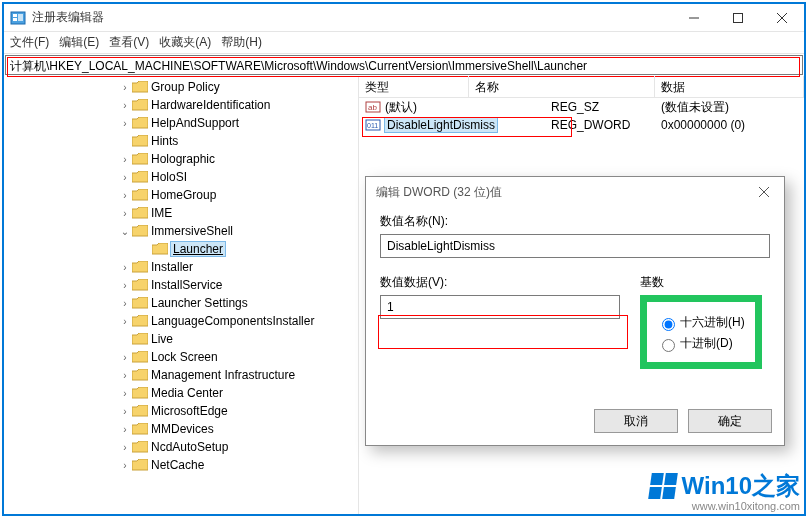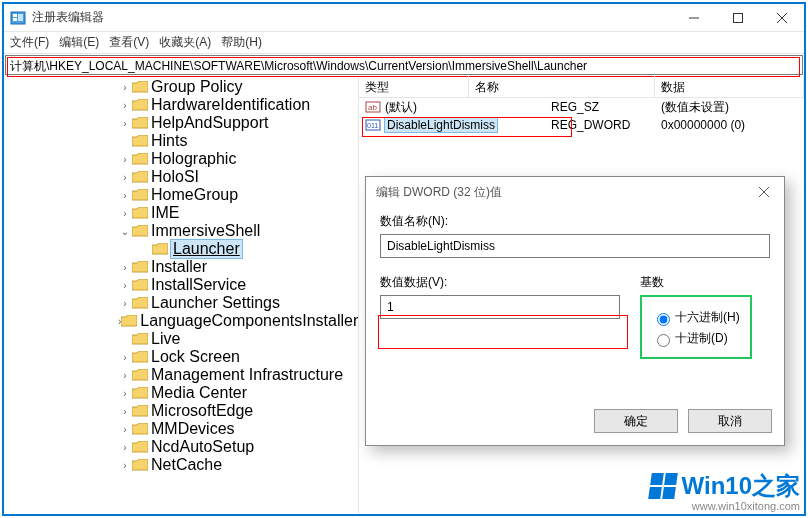--- a/index.html
+++ b/index.html
@@ -14,21 +14,21 @@
   .menubar { height:22px; display:flex; align-items:center; padding-left:6px; border-bottom:1px solid #e5e5e5; }
   .menuitem { margin-right:10px; font-size:12px; color:#333; }
   .addr { height:20px; border:1px solid #7a7a7a; margin:1px; line-height:20px; padding:0 4px; font-size:12px; overflow:hidden; white-space:nowrap; }
   .addr-red { position:absolute; left:3px; top:53px; width:793px; height:20px; border:1.5px solid red; pointer-events:none; }
   .body { flex:1; display:flex; overflow:hidden; }
   .tree { width:355px; border-right:1px solid #e5e5e5; overflow:hidden; padding-top:2px; padding-left:4px; }
   .tnode { position:relative; height:18px; display:flex; align-items:center; white-space:nowrap; }
   .chev { width:14px; text-align:center; color:#666; font-size:10px; display:inline-block; }
   .folder { width:16px; height:13px; display:inline-block; margin-right:3px; }
   .folder svg { display:block; }
-  .tnode .label { font-size:16px; }
+  .tnode .label { font-size:12px; }
   .tnode.sel .label { background:#cce6f7; outline:1px solid #7cb9e8; padding:0 2px;text-decoration:underline; }
   .right { flex:1; position:relative; }
   .cols { height:22px; border-bottom:1px solid #e5e5e5; display:flex; align-items:center; }
   .col { padding-left:6px; font-size:12px; border-right:1px solid #e5e5e5; height:22px; line-height:22px; }
   .row { height:18px; display:flex; align-items:center; }
   .row .c { padding-left:6px; font-size:12px; }
   .row .c.name { width:186px; display:flex; align-items:center; }
   .row .c.type { width:110px; }
   .row .c.data { flex:1; }
   .vicon { width:16px; height:16px; display:inline-block; margin-right:4px; }
@@ -36,21 +36,21 @@
   .red1 { position:absolute; left:3px; top:41px; width:210px; height:20px; border:1.5px solid red; pointer-events:none; }
   .dialog { position:absolute; left:6px; top:100px; width:420px; height:270px; background:#fff; border:1px solid #888; box-shadow:6px 6px 14px rgba(0,0,0,0.25); }
   .dlg-title { height:30px; display:flex; align-items:center; padding-left:10px; color:#555; font-size:12px; }
   .dlg-close { margin-left:auto; width:40px; height:30px; display:flex; align-items:center; justify-content:center; color:#555; }
   .dlg-body { padding:0 14px; }
   .dlg-lbl { font-size:12px; margin-top:6px; }
   .dlg-input { width:100%; height:24px; border:1px solid #7a7a7a; padding:0 6px; font-size:12px; margin-top:4px; }
   .dlg-row { display:flex; margin-top:10px; }
   .dlg-left { width:240px; }
   .dlg-right { margin-left:20px; }
-  .grp { border:2px solid #22c55e; padding:8px 10px 10px 10px; margin-top:4px; }
+  .grp { border:7px solid #22c55e; padding:8px 10px 10px 10px; margin-top:4px; }
   .radio { display:flex; align-items:center; margin-top:4px; font-size:12px; }
   .radio input { margin-right:5px; }
   .btns { position:absolute; right:12px; bottom:12px; display:flex; }
   .btn { width:84px; height:24px; border:1px solid #999; background:#e7e7e7; font-size:12px; display:flex; align-items:center; justify-content:center; margin-left:10px; }
   .red2 { position:absolute; left:12px; top:138px; width:250px; height:34px; border:1.5px solid red; pointer-events:none; }
   .wm { position:absolute; right:8px; bottom:6px; text-align:right; }
   .wm-logo { display:flex; align-items:center; justify-content:flex-end; }
   .wm-sq { display:grid; grid-template-columns:12px 12px; grid-template-rows:12px 12px; gap:2px; transform:skewX(-8deg); margin-right:6px; }
   .wm-sq div { background:#0078d7; }
   .wm-txt { font-size:24px; font-weight:bold; color:#0078d7; }
@@ -361,22 +361,22 @@
                     </label>
                 <label class="radio">
                       <input type="radio" name="base" style="">
                       <span>十进制(D)</span>
                     </label>
               </div>
             </div>
           </div>
         </div>
         <div class="btns">
+          <div class="btn">取消</div>
           <div class="btn">确定</div>
-          <div class="btn">取消</div>
         </div>
         <div class="red2"></div>
       </div>
 
     </div>
   </div>
 </div>
 </div>
 
 <div class="wm">

